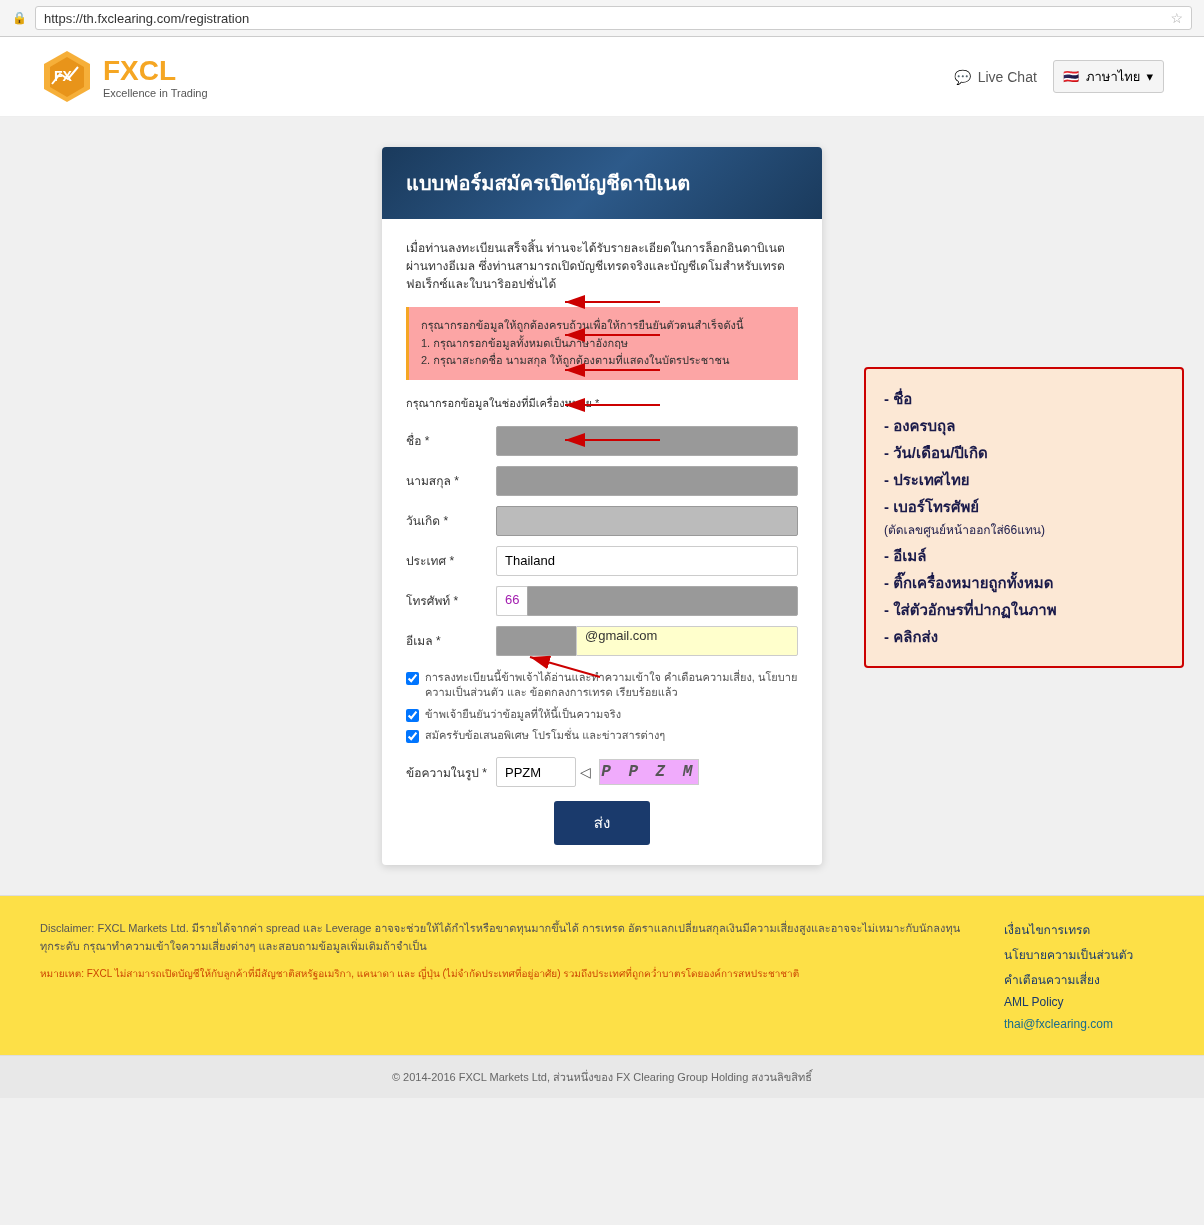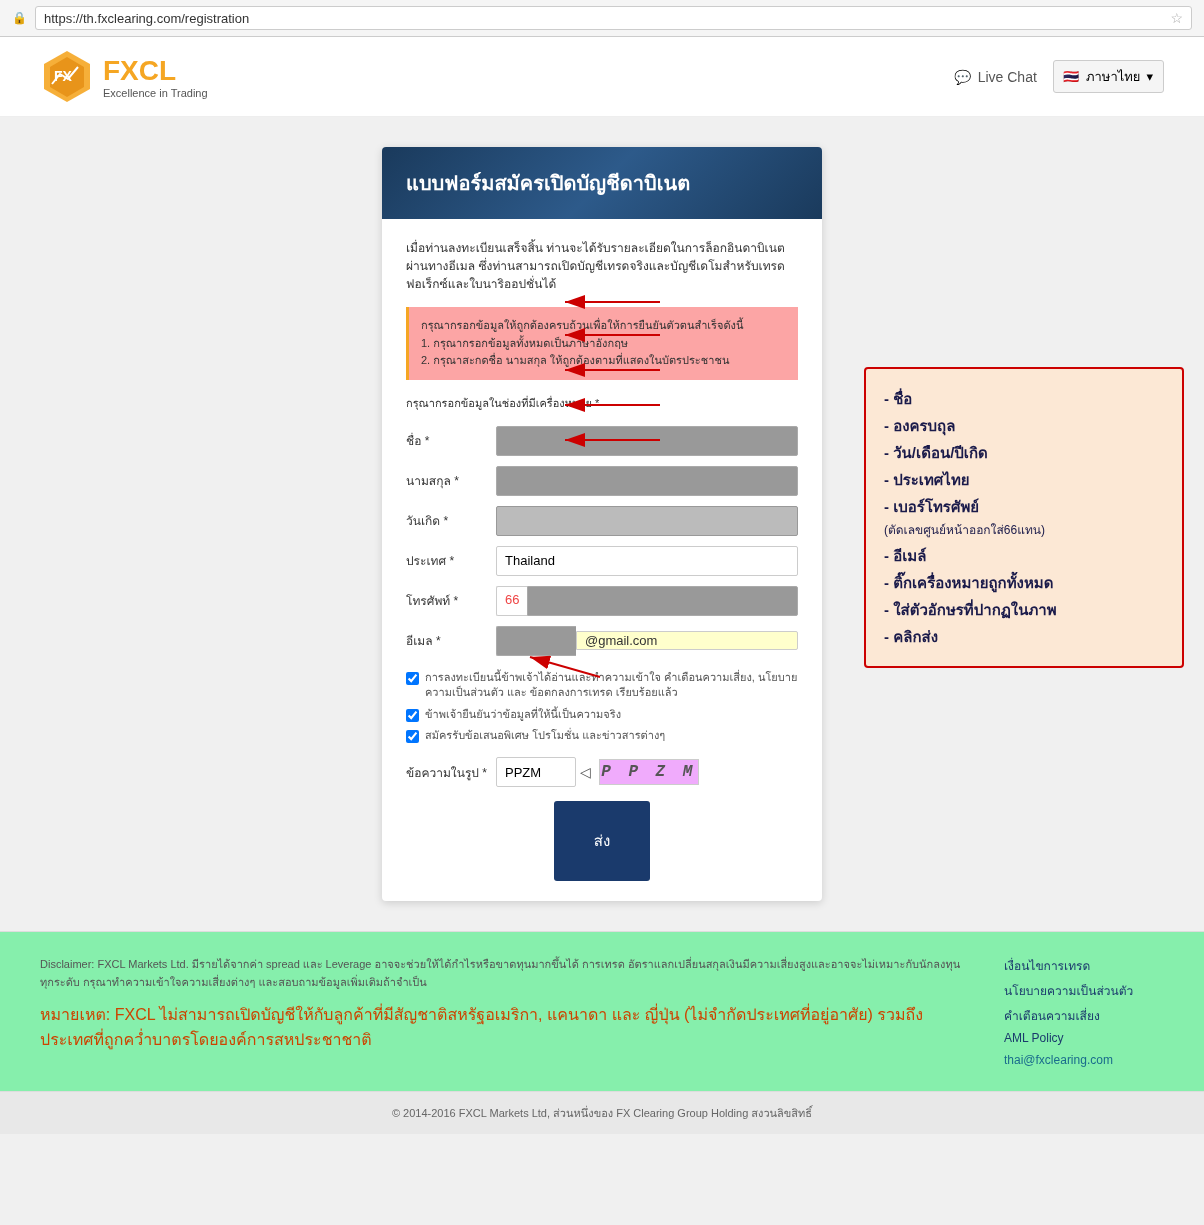--- a/index.html
+++ b/index.html
@@ -177,21 +177,21 @@
       gap: 0;
       flex: 1;
     }
     .phone-prefix {
       border: 1px solid #ccc;
       border-right: none;
       padding: 5px 8px;
       font-size: 13px;
       height: 30px;
       background: white;
-      color: #ef4444;
+      color: #a21caf;
       border-radius: 2px 0 0 2px;
     }
     .phone-input-filled {
       background: #999;
       flex: 1;
       height: 30px;
       border: 1px solid #aaa;
       border-radius: 0 2px 2px 0;
     }
 
@@ -206,21 +206,21 @@
       width: 80px;
       height: 30px;
       border: 1px solid #aaa;
       border-right: none;
       border-radius: 2px 0 0 2px;
     }
     .email-suffix {
       border: 1px solid #ccc;
       padding: 1px 8px;
       font-size: 13px;
-      height: 19px;
+      height: 30px;
       background: #ffffcc;
       color: #333;
       flex: 1;
       border-radius: 0 2px 2px 0;
     }
 
     .checkbox-section {
       margin: 14px 0;
     }
     .checkbox-row {
@@ -281,21 +281,21 @@
       cursor: pointer;
       color: #555;
       font-size: 14px;
     }
 
     .submit-btn {
       background: #1a3a6c;
       color: white;
       border: none;
       border-radius: 3px;
-      padding: 28px 40px;
+      padding: 10px 40px;
       font-size: 15px;
       cursor: pointer;
       display: block;
       margin: 0 auto;
       font-family: 'Tahoma', sans-serif;
     }
 
     
     .annotation-box {
       position: absolute;
@@ -319,41 +319,41 @@
       position: absolute;
       top: 0;
       left: 0;
       width: 100%;
       height: 100%;
       pointer-events: none;
     }
 
     
     .footer {
-      background: #86efac;
+      background: #fde047;
       border-top: 1px solid #ddd;
       padding: 24px 40px;
     }
     .footer-content {
       display: flex;
       gap: 40px;
       justify-content: space-between;
     }
     .footer-left {
       flex: 1;
     }
     .footer-disclaimer {
       font-size: 11px;
       color: #555;
       line-height: 1.6;
       margin-bottom: 10px;
       font-family: 'Tahoma', sans-serif;
     }
     .footer-note {
-      font-size: 16px;
+      font-size: 10px;
       color: #cc4400;
       line-height: 1.6;
       font-family: 'Tahoma', sans-serif;
     }
     .footer-right {
       min-width: 160px;
     }
     .footer-link {
       display: block;
       font-size: 12px;

